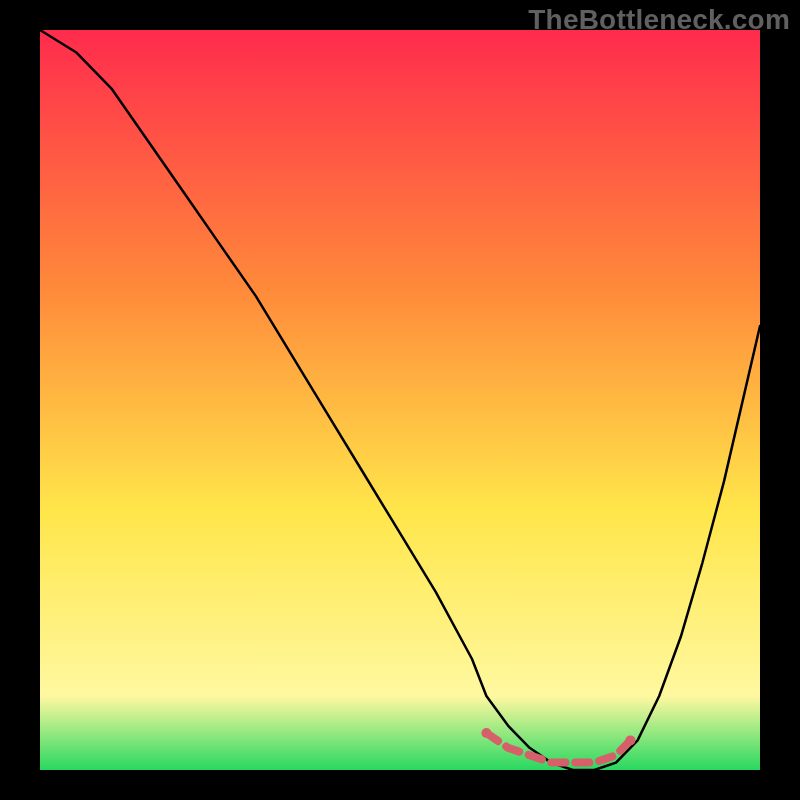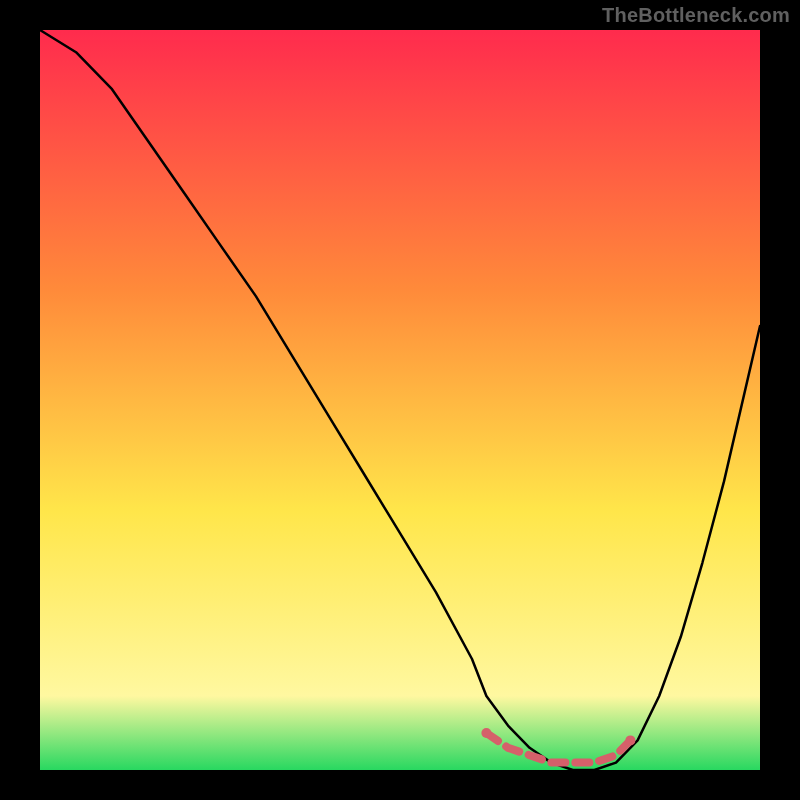--- a/index.html
+++ b/index.html
@@ -15,21 +15,21 @@
     position: relative;
     width: 800px;
     height: 800px;
     background: #000;
   }
   .watermark {
     position: absolute;
     top: 4px;
     right: 10px;
     color: #606060;
-    font-size: 20px;
+    font-size: 28px;
     font-weight: 600;
     letter-spacing: 0.2px;
     user-select: none;
   }
   .plot {
     position: absolute;
     display: block;
   }
 </style>
 </head>

